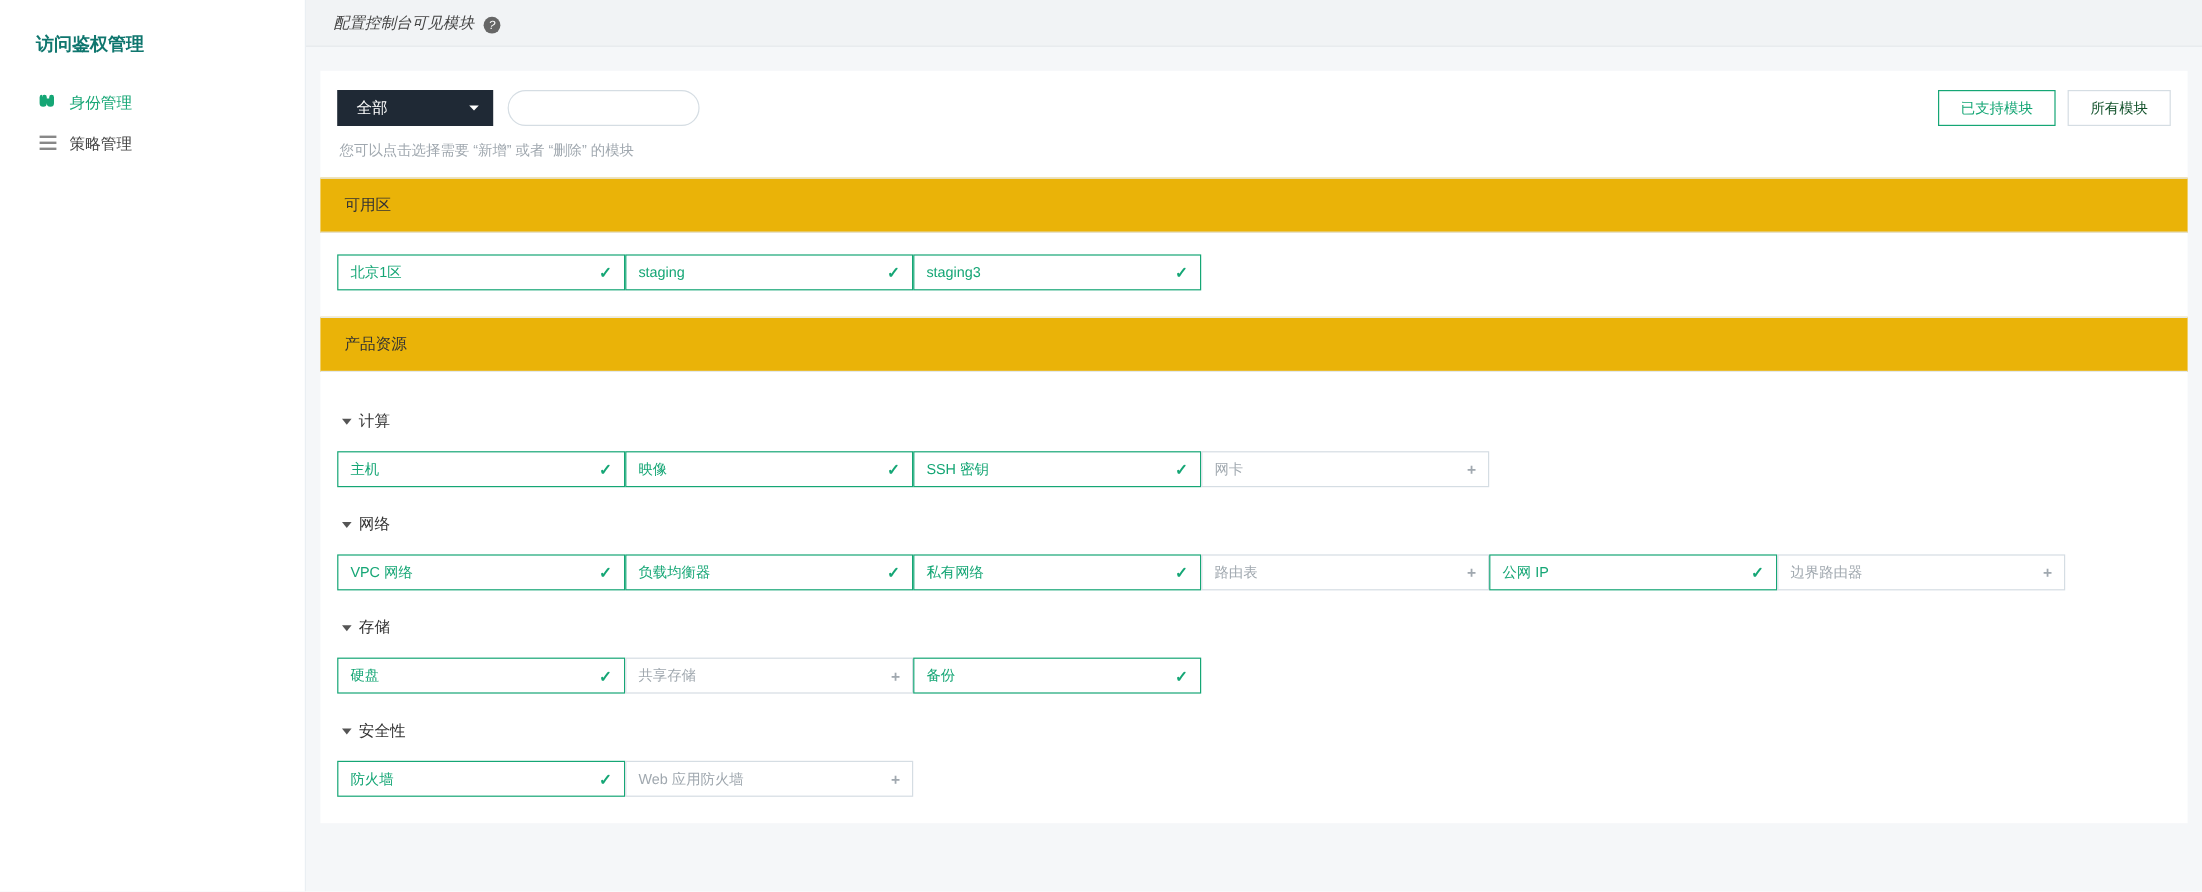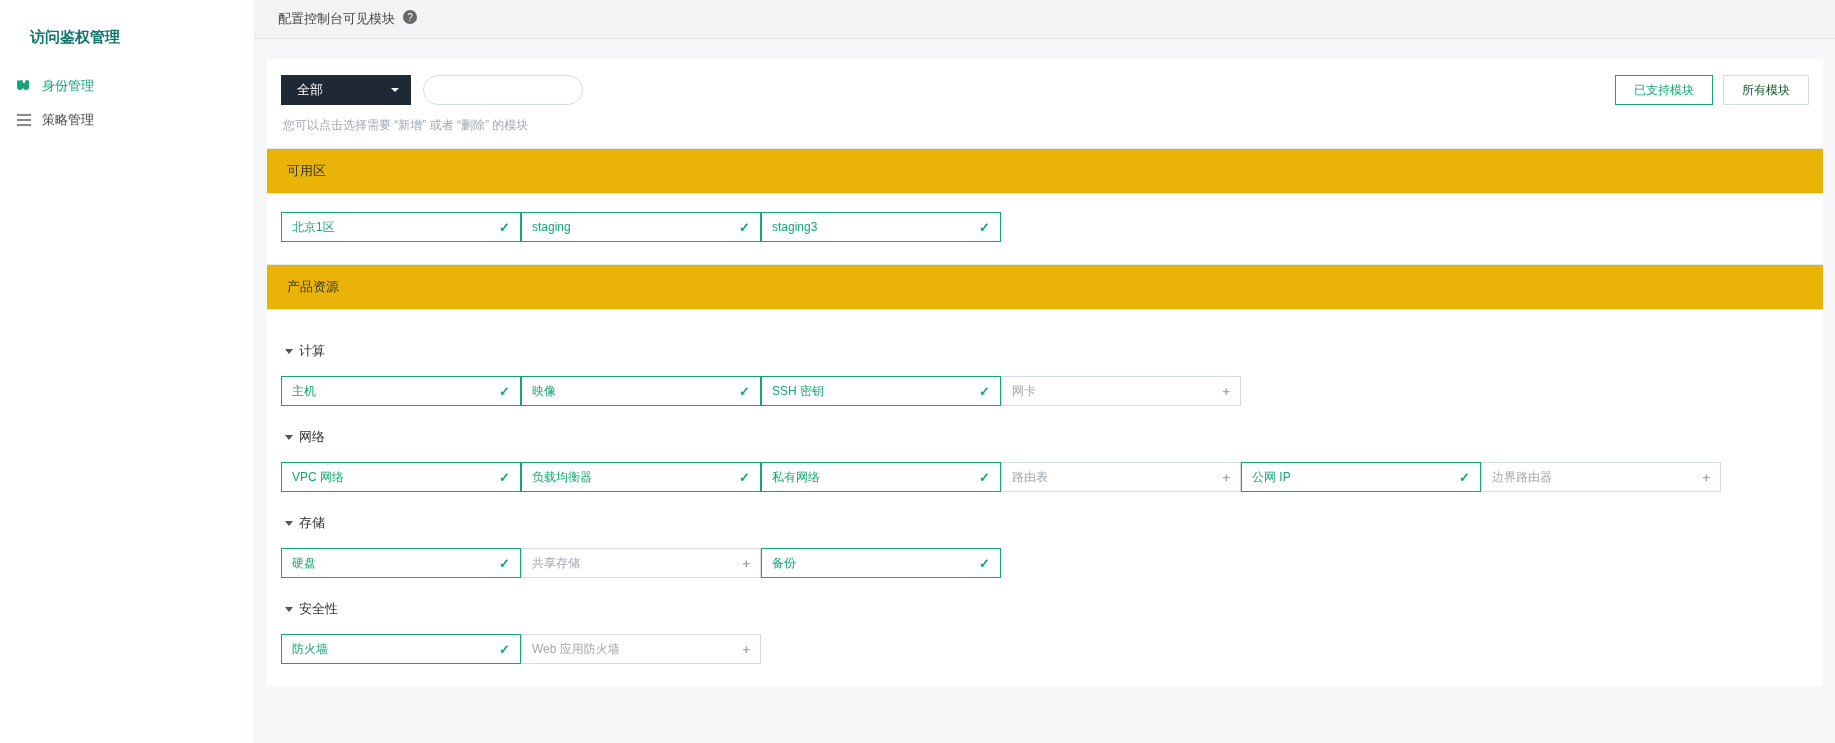--- a/index.html
+++ b/index.html
@@ -20,23 +20,22 @@
     flex-shrink: 0;
   }
   .sidebar-title {
     font-size: 15px;
     font-weight: 600;
     padding: 10px 20px 22px 30px;
     color: #0f766e;
   }
   .nav-item {
     display: flex;
-    align-items: center;
     gap: 10px;
-    padding: 8px 20px 8px 16px;
+    padding: 8px 20px 8px 32px;
     font-size: 13px;
     color: #444;
     cursor: pointer;
   }
   .nav-item.active { color: #15a675; }
   .nav-icon {
     width: 16px; height: 16px;
     display: inline-flex; align-items: center; justify-content: center;
     color: #888;
   }
@@ -46,25 +45,26 @@
   
   .main {
     flex: 1;
     padding: 0 0 20px 0;
     overflow-y: auto;
   }
   .panel-header-strip {
     background: #f1f3f5;
     padding: 10px 23px;
     display: flex;
-    align-items: flex-start;
+    align-items: flex-end;
     gap: 8px;
     color: #444;
     font-size: 13px;
     border-bottom: 1px solid #e5e9ec;
+    font-style: italic;
   }
   .help-icon {
     width: 14px; height: 14px; border-radius: 50%;
     background: #666; color: #fff; font-size: 10px;
     display: inline-flex; align-items: center; justify-content: center;
     cursor: pointer;
   }
   .card {
     margin: 20px 12px 0 12px;
     background: #fff;

